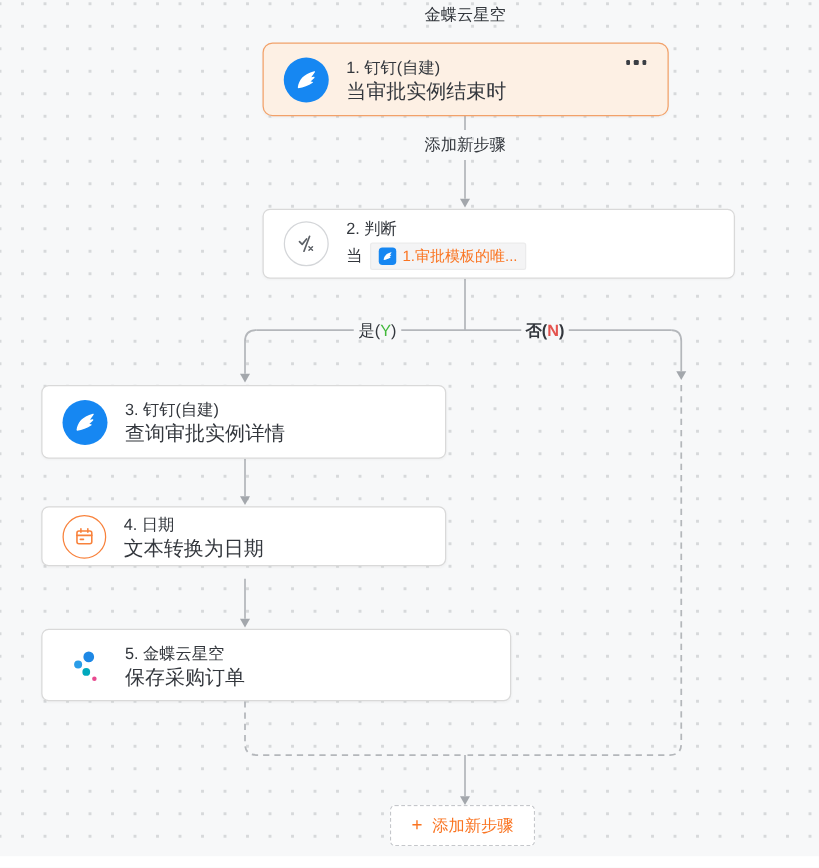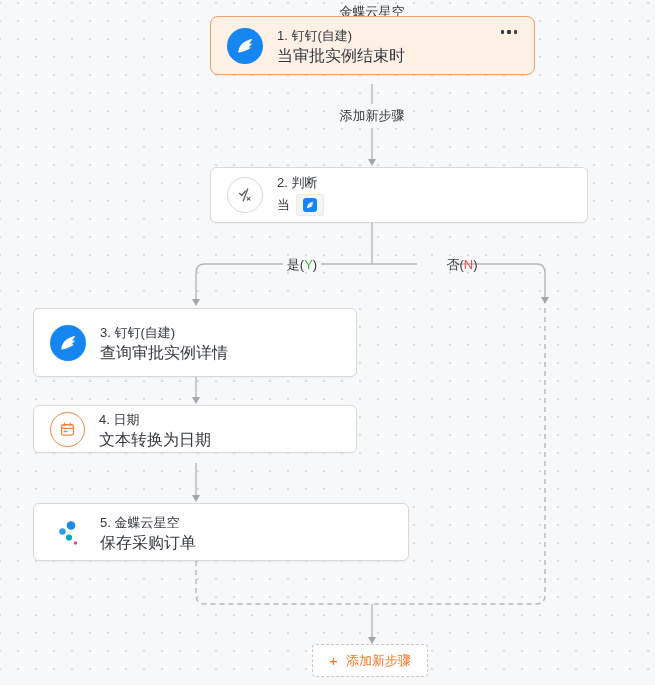--- a/index.html
+++ b/index.html
@@ -102,23 +102,23 @@
   <path class="wire dashed" d="M196 561 V595 Q196 604 205 604 H372"></path>
 
   <path class="wire" d="M372 604 V637"></path>
   <polygon class="arrow" points="368,637 376,637 372,644"></polygon>
 </svg>
 
 <div class="flow-label" style="left:372px;top:3px;">金蝶云星空</div>
 <div class="flow-label" style="left:372px;top:107px;">添加新步骤</div>
 
 <div class="branch-label" style="left:302px;top:256px;"><span>是(</span><span class="yes-letter">Y</span><span>)</span></div>
-<div class="branch-label" style="left:462px;top:256px;"><span>否(</span><span class="no-letter">N</span><span>)</span></div>
-
-<div class="card trigger" style="left:210px;top:16px;width:325px;height:59px;">
+<div class="branch-label" style="left:436px;top:256px;font-weight:bold;"><span>否(</span><span class="no-letter">N</span><span>)</span></div>
+
+<div class="card trigger" style="left:210px;top:34px;width:325px;height:59px;">
   <div class="icon-circle dingtalk">
     <svg width="22" height="22" viewBox="0 0 24 24">
         <path fill="#ffffff" d="M4.6 18.6 C5.6 11.8 9.4 6.8 18.9 4.3 c.6-.15.95.45.6.95 l-3.1 4.35 2.2-.35 c.6-.1.9.6.45 1.0 l-3.3 3.1 1.6.1 c.55.05.7.7.25 1.0 C14 16.9 9.6 18.7 5.1 19.2 Z"></path>
       </svg>
   </div>
   <div class="card-text">
     <div class="card-title">1. 钉钉(自建)</div>
     <div class="card-sub">当审批实例结束时</div>
   </div>
   <div class="more-menu">
@@ -139,26 +139,27 @@
   <div class="card-text">
     <div class="card-title">2. 判断</div>
     <div class="cond-row">
       <span>当</span>
       <span class="chip">
         <span class="mini-icon">
           <svg width="10" height="10" viewBox="0 0 24 24">
               <path fill="#ffffff" d="M4.6 18.6 C5.6 11.8 9.4 6.8 18.9 4.3 c.6-.15.95.45.6.95 l-3.1 4.35 2.2-.35 c.6-.1.9.6.45 1.0 l-3.3 3.1 1.6.1 c.55.05.7.7.25 1.0 C14 16.9 9.6 18.7 5.1 19.2 Z"></path>
             </svg>
         </span>
+        <span>1.审批模板的唯...</span>
       </span>
     </div>
   </div>
 </div>
 
-<div class="card" style="left:33px;top:308px;width:324px;height:69px;">
+<div class="card" style="left:33px;top:308px;width:324px;height:59px;">
   <div class="icon-circle dingtalk">
     <svg width="22" height="22" viewBox="0 0 24 24">
         <path fill="#ffffff" d="M4.6 18.6 C5.6 11.8 9.4 6.8 18.9 4.3 c.6-.15.95.45.6.95 l-3.1 4.35 2.2-.35 c.6-.1.9.6.45 1.0 l-3.3 3.1 1.6.1 c.55.05.7.7.25 1.0 C14 16.9 9.6 18.7 5.1 19.2 Z"></path>
       </svg>
   </div>
   <div class="card-text">
     <div class="card-title">3. 钉钉(自建)</div>
     <div class="card-sub">查询审批实例详情</div>
   </div>
 </div>

